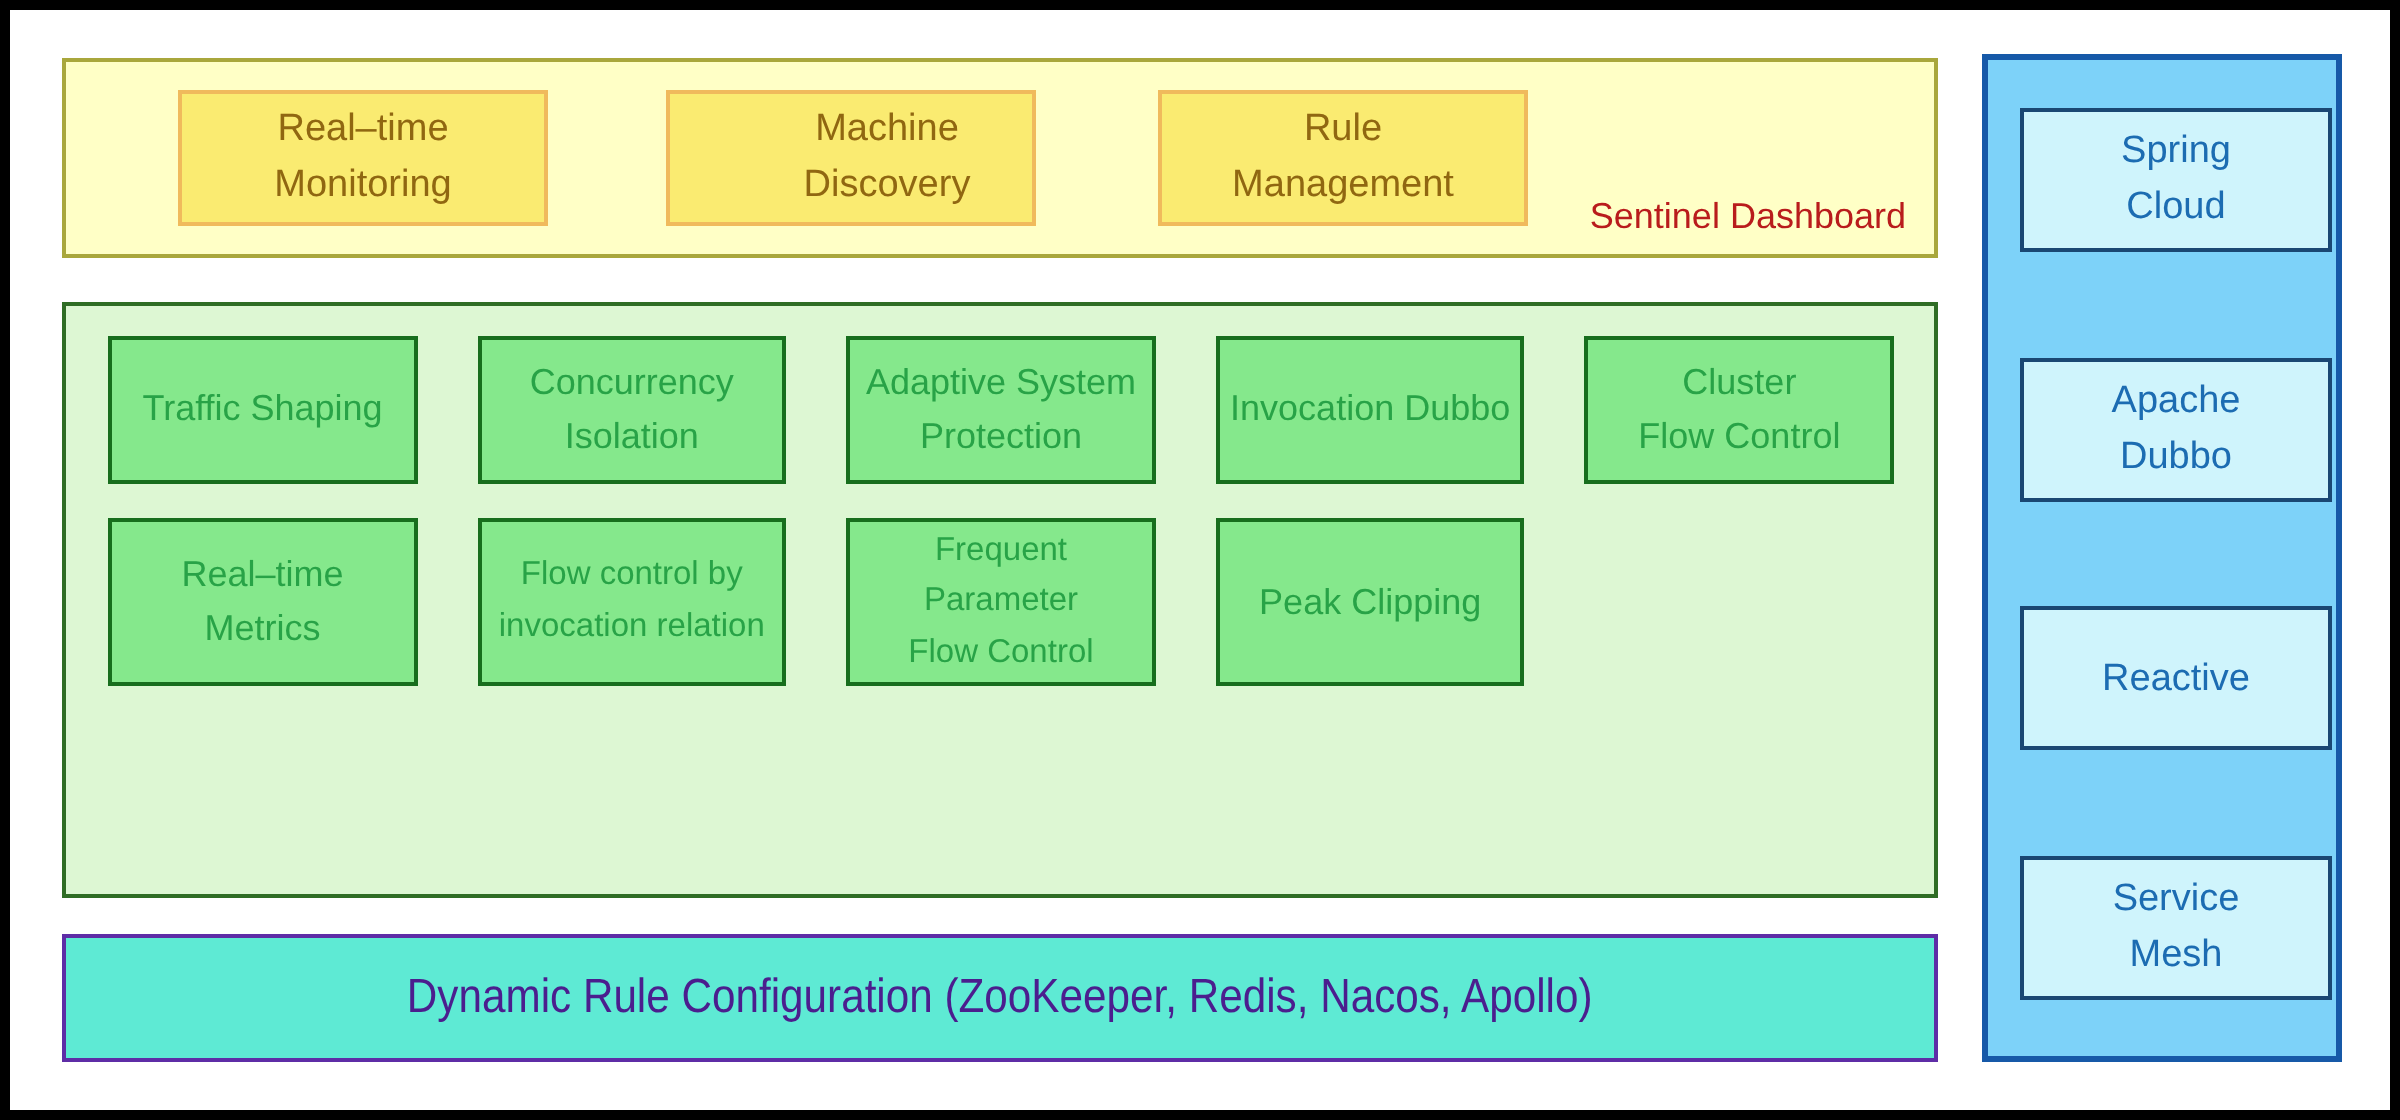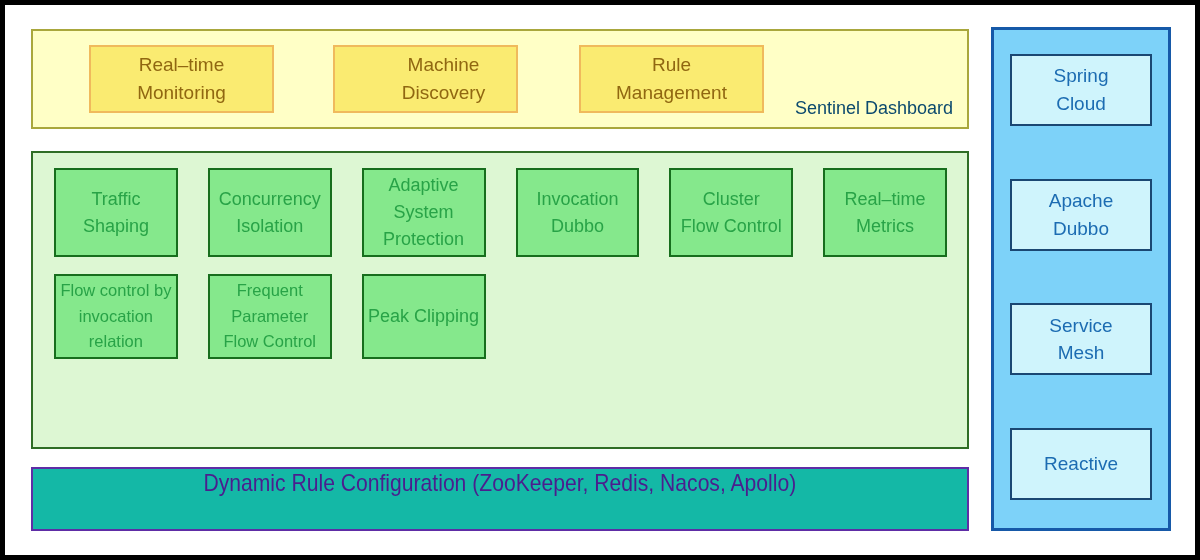--- a/index.html
+++ b/index.html
@@ -35,56 +35,56 @@
     color: #906711;
     font-size: 19px;
     line-height: 1.45;
   }
   .dashboard-box.b1 { left: 56px; }
   .dashboard-box.b2 { left: 300px; padding-left: 36px; }
   .dashboard-box.b3 { left: 546px; }
   .dashboard-title {
     position: absolute;
     right: 14px; bottom: 8px;
-    color: #0c4a6e;
+    color: #b91c1c;
     font-size: 18px;
   }
 
   
   .features-panel {
     position: absolute;
     left: 26px; top: 146px;
     width: 938px; height: 298px;
     background: #DDF7D3;
     border: 2px solid #2F6D25;
     display: grid;
-    grid-template-columns: repeat(6, 1fr);
+    grid-template-columns: repeat(5, 1fr);
     grid-template-rows: repeat(3, 1fr);
     gap: 17px 30px;
     padding: 15px 20px 13px 21px;
   }
   .feature-box {
     background: #85E88C;
     border: 2px solid #176E1D;
     display: flex; align-items: center; justify-content: center;
     color: #28A347;
     font-size: 18px;
     line-height: 1.5;
     padding: 2px;
   }
   .feature-box.small { font-size: 16.5px; line-height: 1.55; }
 
   
   .config-bar {
     position: absolute;
     left: 26px; top: 462px;
     width: 938px; height: 64px;
-    background: #14b8a6;
+    background: #5eead4;
     border: 2px solid #5E2DA6;
-    display: flex; align-items: flex-start; justify-content: center;
+    display: flex; align-items: center; justify-content: center;
   }
   .config-label {
     color: #4B1E8E;
     font-size: 24px;
     display: inline-block;
     transform: scaleX(0.88);
     transform-origin: center;
     white-space: nowrap;
   }
 
@@ -94,21 +94,21 @@
     left: 986px; top: 22px;
     width: 180px; height: 504px;
     background: #7DD2F9;
     border: 3px solid #1659A8;
     display: flex;
     flex-direction: column;
     justify-content: space-between;
     padding: 24px 16px 28px 16px;
   }
   .ecosystem-box {
-    width: 142px; height: 72px;
+    width: 156px; height: 72px;
     background: #CFF4FC;
     border: 2px solid #1A4773;
     display: flex; align-items: center; justify-content: center;
     color: #1C6CB2;
     font-size: 19px;
     line-height: 1.45;
   }
 </style>
 </head>
 <body>
@@ -174,21 +174,21 @@
   <div class="ecosystem-panel">
     <div class="ecosystem-box">
       <span class="label">Spring
 Cloud</span>
     </div>
     <div class="ecosystem-box">
       <span class="label">Apache
 Dubbo</span>
     </div>
     <div class="ecosystem-box">
+      <span class="label">Reactive</span>
+    </div>
+    <div class="ecosystem-box">
       <span class="label">Service
 Mesh</span>
-    </div>
-    <div class="ecosystem-box">
-      <span class="label">Reactive</span>
     </div>
   </div>
 
 </div>
 
 </body></html>

